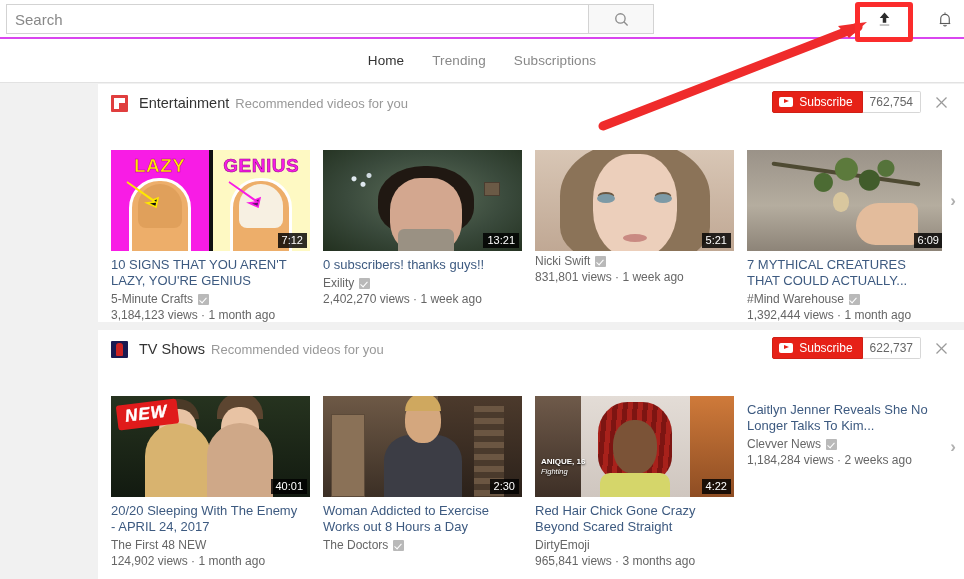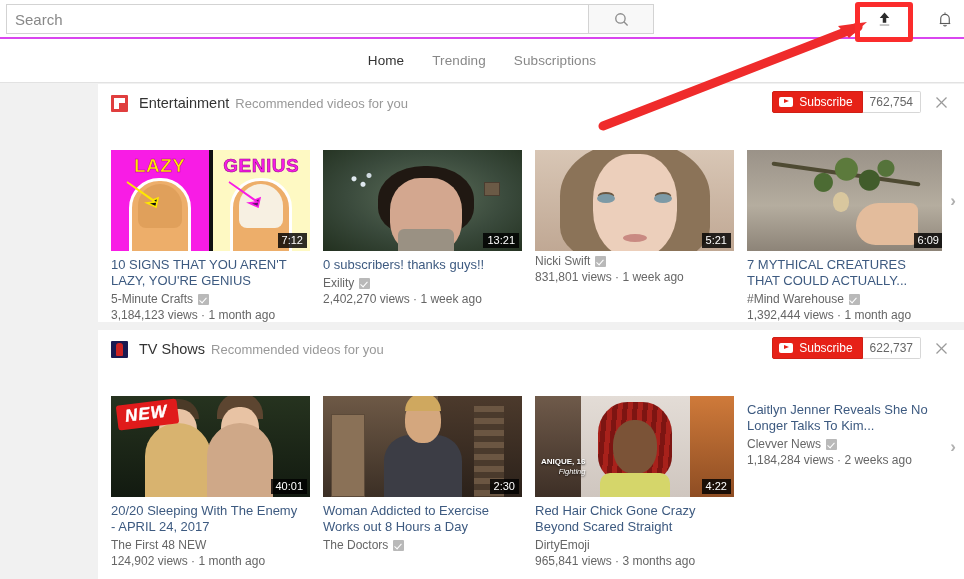--- a/index.html
+++ b/index.html
@@ -480,21 +480,20 @@
     background:#7b5337;
   }
   .art-braids .shirt {
     position:absolute; left:50%; transform:translateX(-50%);
     bottom:0; width:70px; height:24px; background:#d5d66a; border-radius:10px 10px 0 0;
   }
   .art-braids .cap {
     position:absolute; left:6px; bottom:20px;
     color:#fff; font-size:8px; font-weight:bold; line-height:10px;
     text-shadow: 0 1px 2px rgba(0,0,0,.8);
-    text-align: right;
   }
   .art-braids .cap i { font-size:7.5px; font-weight:normal; }
 
   
   .art-talkshow { background: linear-gradient(#5e7346, #8fa46d); }
   .art-talkshow .bokeh {
     position:absolute; inset:0;
     background:
       radial-gradient(circle at 18% 30%, rgba(190,215,150,.6) 0 12px, transparent 14px),
       radial-gradient(circle at 82% 22%, rgba(220,120,160,.55) 0 11px, transparent 13px),

